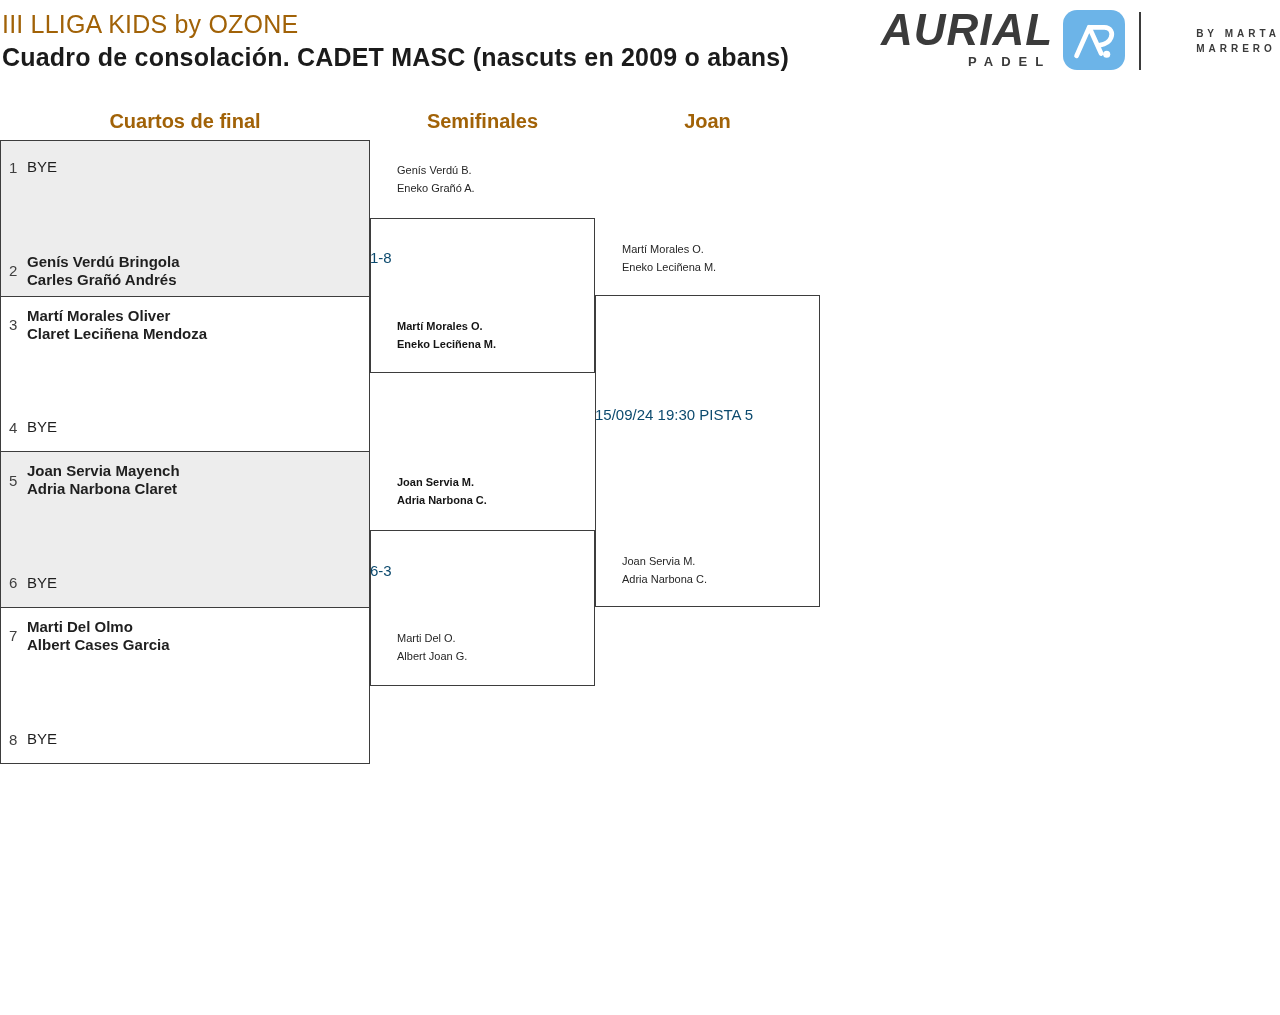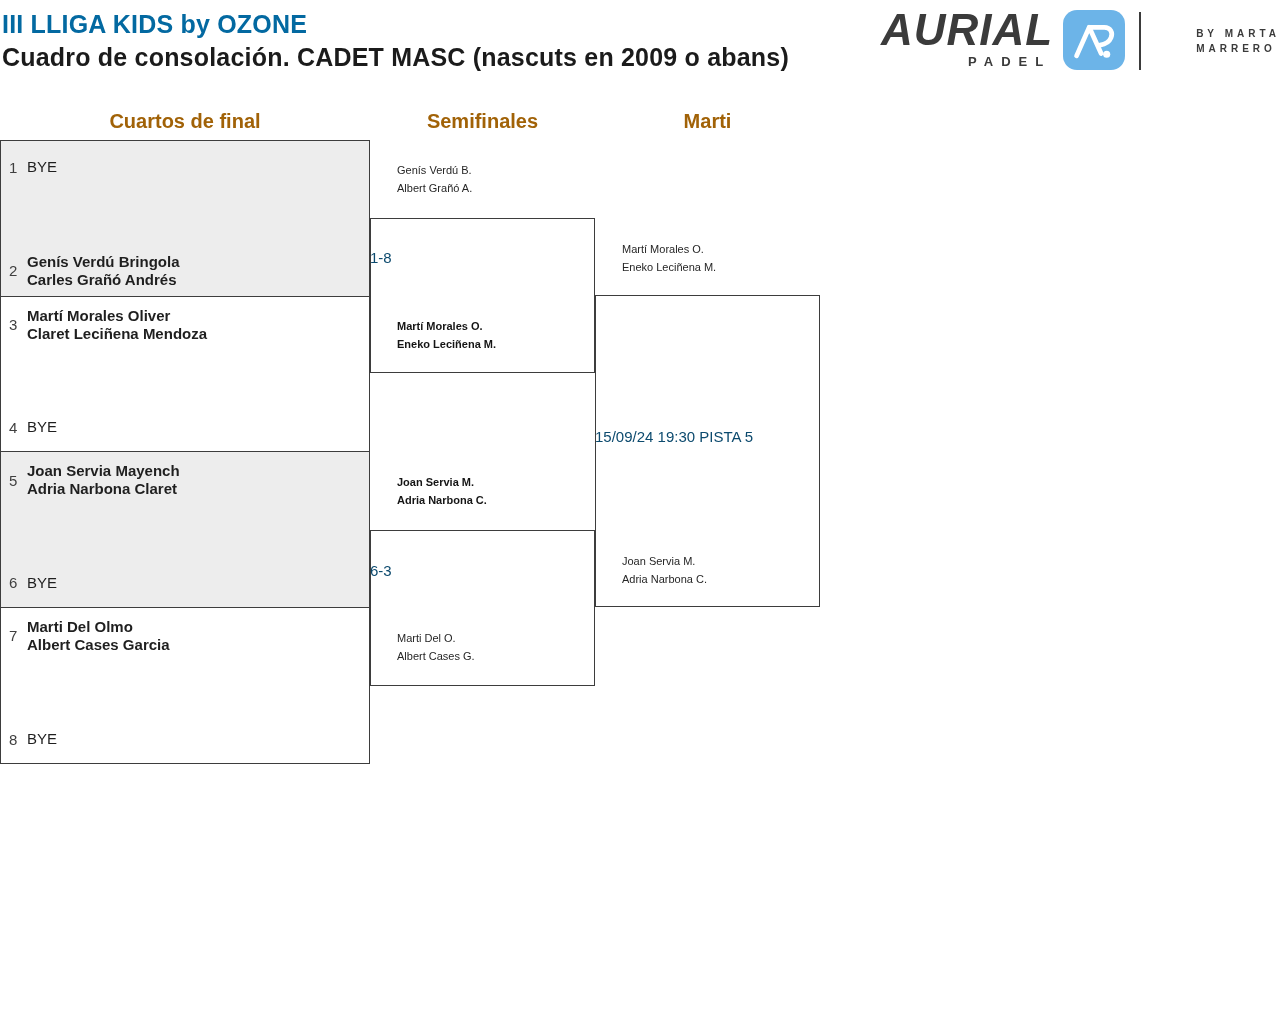--- a/index.html
+++ b/index.html
@@ -6,21 +6,21 @@
   html,body { background:#ffffff; }
   body {
     width:1280px; height:1015px; position:relative; overflow:hidden;
     font-family:"Liberation Sans", sans-serif; color:#1f1f1f;
   }
   .page { position:absolute; inset:0; }
 
   
   .page-title {
     position:absolute; left:2px; top:10px;
-    font-size:25px; font-weight:bold; letter-spacing:0.2px; color:#0369a1;
+    font-size:25px; font-weight:normal; letter-spacing:0.2px; color:#a16207;
   }
   .page-subtitle {
     position:absolute; left:2px; top:43px;
     font-size:25px; font-weight:bold; letter-spacing:0.2px; color:#1b1b1b;
   }
 
   
   .logo { position:absolute; top:8px; right:0px; display:flex; align-items:flex-start; }
   .brand-text { text-align:right; margin-right:10px; }
   .brand-wordmark {
@@ -80,21 +80,21 @@
   .center-note { position:absolute; width:266px; text-align:left; font-size:15px; color:#0c4a6e; }
 
   .p-sf1-top { left:377px; top:161px; }
   .p-sf1-bot { left:377px; top:317px; }
   .p-sf2-top { left:377px; top:473px; }
   .p-sf2-bot { left:377px; top:629px; }
   .p-f-top   { left:602px; top:240px; }
   .p-f-bot   { left:602px; top:552px; }
   .score-sf1 { left:370px; top:249px; }
   .score-sf2 { left:370px; top:562px; }
-  .info-final{ left:595px; top:428px; }
+  .info-final{ left:595px; top:406px; }
 </style>
 </head>
 <body>
 
 <div class="page">
 
   <div class="page-title">III LLIGA KIDS by OZONE</div>
   <div class="page-subtitle">Cuadro de consolación. CADET MASC (nascuts en 2009 o abans)</div>
 
   <div class="logo">
@@ -111,21 +111,21 @@
     </div>
     <div class="logo-divider"></div>
     <div class="byline">
       <div>BY MARTA</div>
       <div>MARRERO</div>
     </div>
   </div>
 
   <div class="round-header rh-qf">Cuartos de final</div>
   <div class="round-header rh-sf">Semifinales</div>
-  <div class="round-header rh-f">Marti</div>
+  <div class="round-header rh-f">Joan</div>
 
   <div class="qf-container">
 
     <div class="qf-cell shaded">
       <div class="slot slot-top bye">
         <span class="seed">1</span>
         <div class="team">BYE</div>
       </div>
       <div class="slot slot-bottom">
         <span class="seed">2</span>
@@ -179,36 +179,36 @@
     </div>
 
   </div>
 
   <div class="match-box sf1-box"></div>
   <div class="match-box sf2-box"></div>
   <div class="match-box final-box"></div>
 
   <div class="team-label p-sf1-top">
     <div>Genís Verdú B.</div>
-    <div>Albert Grañó A.</div>
+    <div>Eneko Grañó A.</div>
   </div>
   <div class="center-note score-sf1">1-8</div>
   <div class="team-label bold p-sf1-bot">
     <div>Martí Morales O.</div>
     <div>Eneko Leciñena M.</div>
   </div>
 
   <div class="team-label bold p-sf2-top">
     <div>Joan Servia M.</div>
     <div>Adria Narbona C.</div>
   </div>
   <div class="center-note score-sf2">6-3</div>
   <div class="team-label p-sf2-bot">
     <div>Marti Del O.</div>
-    <div>Albert Cases G.</div>
+    <div>Albert Joan G.</div>
   </div>
 
   <div class="team-label p-f-top">
     <div>Martí Morales O.</div>
     <div>Eneko Leciñena M.</div>
   </div>
   <div class="center-note info-final">15/09/24 19:30 PISTA 5</div>
   <div class="team-label p-f-bot">
     <div>Joan Servia M.</div>
     <div>Adria Narbona C.</div>

